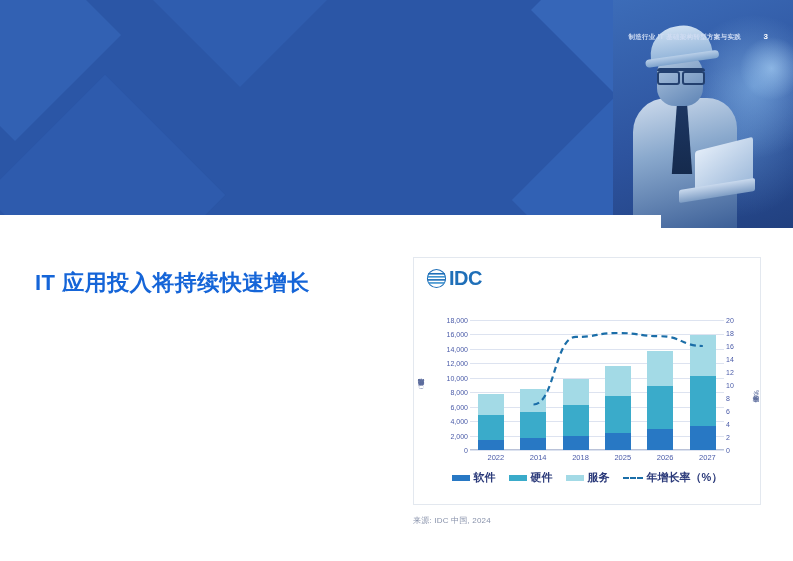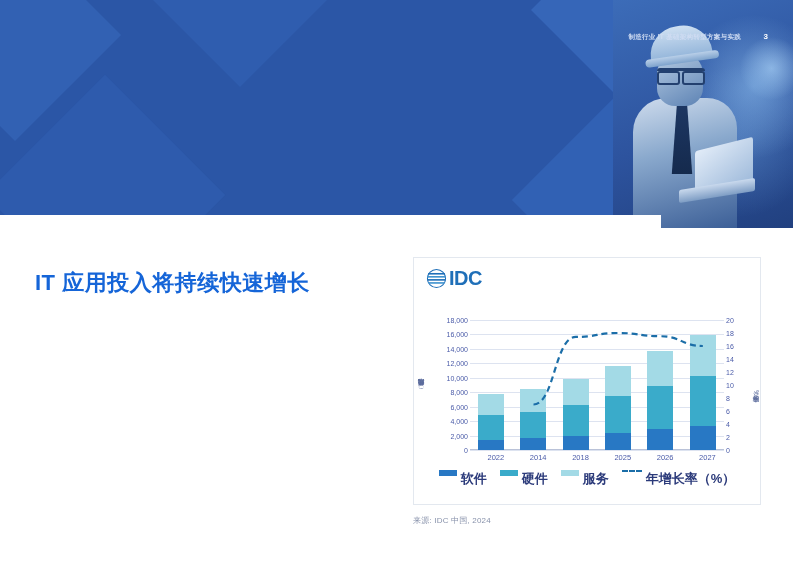--- a/index.html
+++ b/index.html
@@ -167,21 +167,21 @@
   .x-labels {
     position:absolute; left: 56px; right: 38px; top: 133px;
     display:flex; justify-content:space-around;
   }
   .x-labels span { width: 26px; text-align:right; font-size: 7.5px; color:#4a5ba8; }
 
   .legend {
     position:absolute; left:0; right:0; top: 212px;
     display:flex; align-items:center; justify-content:center; gap: 13px;
   }
-  .leg-item { display:flex; align-items:flex-start; gap:4px; font-size:13px; color:#2b3a7a; font-weight:700; }
+  .leg-item { display:flex; align-items:center; gap:4px; font-size:11px; color:#2b3a7a; font-weight:700; }
   .swatch { width: 18px; height: 6px; }
   .sw-sw { background:#2878c4; }
   .sw-hw { background:#3aabca; }
   .sw-svc{ background:#a3dae6; }
   .dashline { width: 20px; height: 0; border-top: 2px dashed #1b6ea8; }
 
   .source {
     position:absolute; left: 413px; top: 300px;
     font-size: 8px; color:#8892ab; letter-spacing:.2px;
   }

